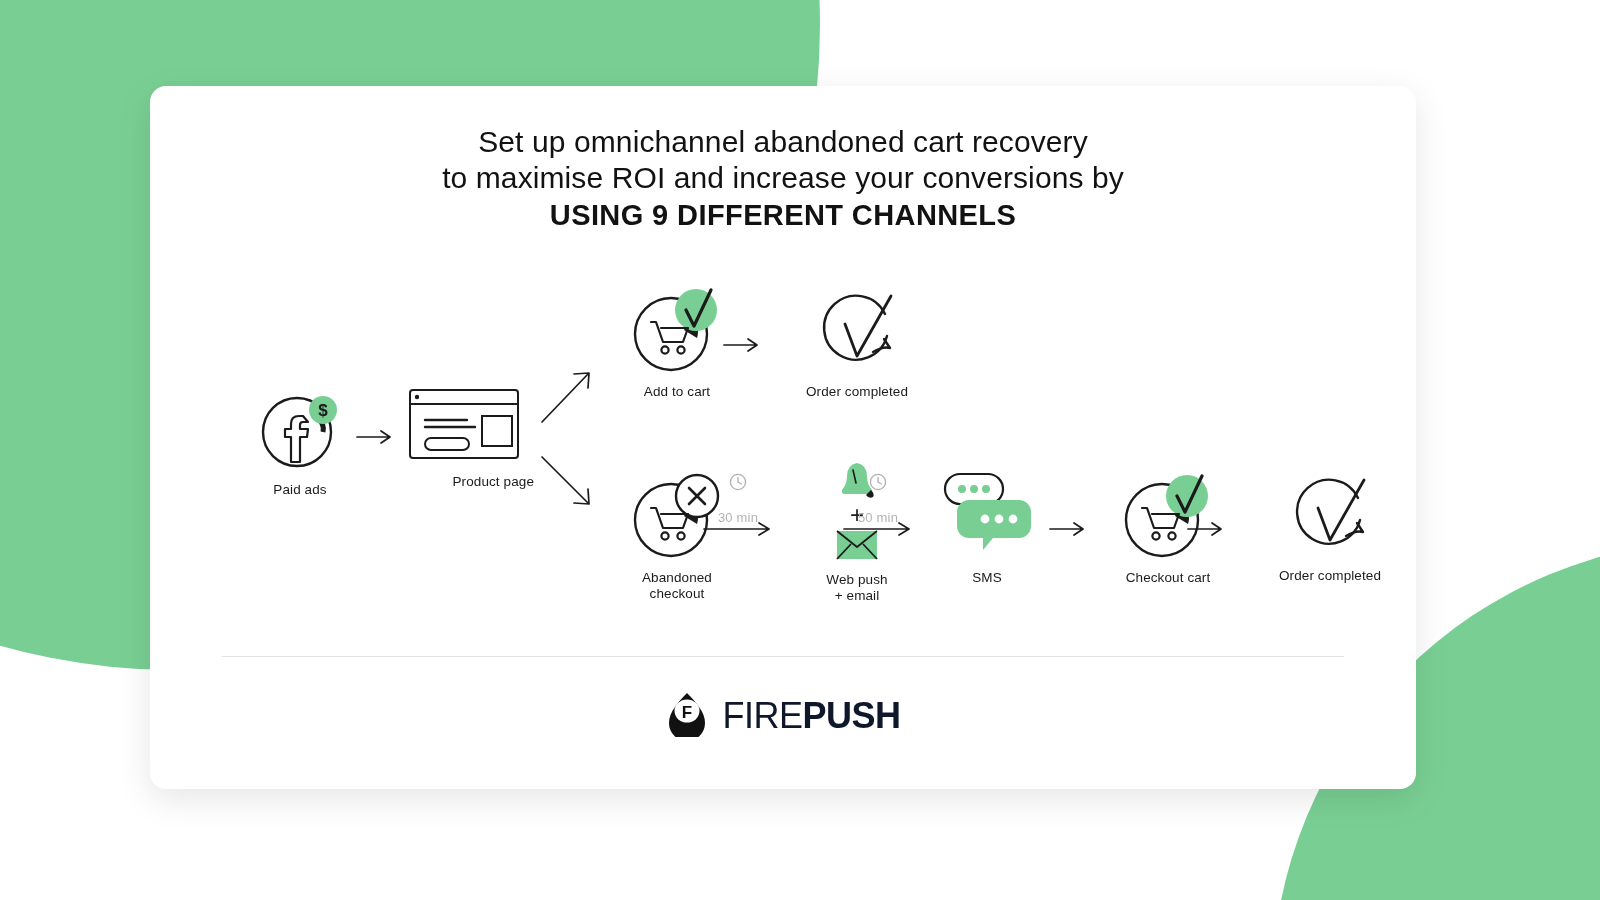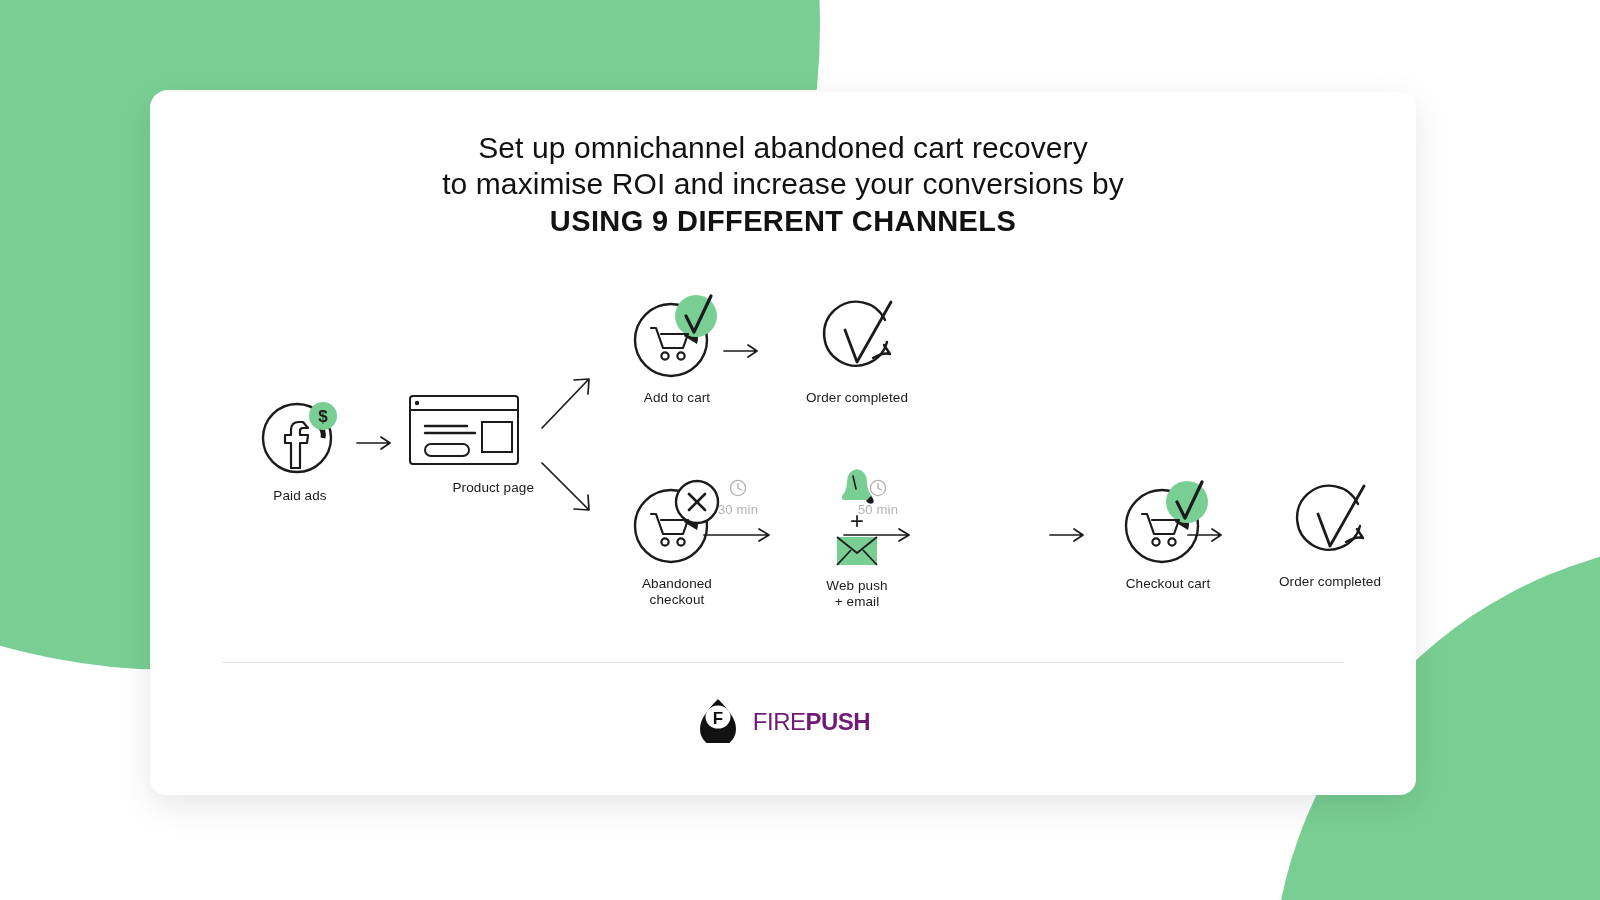--- a/index.html
+++ b/index.html
@@ -47,21 +47,21 @@
     top: 540px;
     width: 900px;
     height: 900px;
     border-radius: 50%;
     background: #79cf93;
   }
   
   .card {
     position: absolute;
     left: 150px;
-    top: 92px;
+    top: 86px;
     width: 1266px;
     height: 703px;
     background: #ffffff;
     border-radius: 16px;
     box-shadow: 0 10px 34px rgba(0,0,0,0.10);
   }
   
   .headline {
     position: absolute;
     left: 0;
@@ -108,21 +108,21 @@
     letter-spacing: 0.1px;
   }
   .timer {
     position: absolute;
     text-align: center;
     color: #b3b3b3;
   }
   .timer .t-label {
     font-size: 13px;
     line-height: 15px;
-    margin-top: 0;
+    margin-top: 14px;
     letter-spacing: 0.2px;
   }
   .arrow-svg { display: block; }
   .plus-sign {
     font-size: 24px;
     line-height: 22px;
     color: #1b1b1b;
     font-weight: 400;
     text-align: center;
   }
@@ -139,23 +139,23 @@
     position: absolute;
     left: 0;
     top: 605px;
     width: 1266px;
     display: flex;
     align-items: center;
     justify-content: center;
     gap: 13px;
   }
   .logo-word {
-    font-size: 24px;
+    font-size: 36px;
     letter-spacing: -0.5px;
-    color: #701a75;
+    color: #0f172a;
     line-height: 36px;
   }
   .logo-word .fire { font-weight: 400; }
   .logo-word .push { font-weight: 800; }
 </style>
 </head>
 <body>
 
 <div id="stage">
 
@@ -308,20 +308,37 @@
           </svg>
         </div>
         <div class="t-label">50 min</div>
       </div>
       <div style="position:absolute;left:692px;top:434px;">
         <svg class="arrow-svg" width="76" height="18" viewBox="0 0 76 18">
           <path d="M2 9 H66 M57 3 L67 9 L57 15" fill="none" stroke="#1b1b1b" stroke-width="1.7" stroke-linecap="round" stroke-linejoin="round"></path>
         </svg>
       </div>
 
+      <div class="node" style="left:762px; top:382px; width:150px;">
+        <div class="icon-wrap" style="width:100px;height:92px;">
+          <svg width="100" height="92" viewBox="0 0 100 92">
+            <path d="M38 40 q12 6 10 18 l-20 -4 z" fill="#1b1b1b"></path>
+            <rect x="8" y="6" width="58" height="30" rx="15" fill="#fff" stroke="#1b1b1b" stroke-width="2.2"></rect>
+            <circle cx="25" cy="21" r="4" fill="#79cf93"></circle>
+            <circle cx="37" cy="21" r="4" fill="#79cf93"></circle>
+            <circle cx="49" cy="21" r="4" fill="#79cf93"></circle>
+            <path d="M32 32 h50 a12 12 0 0 1 12 12 v14 a12 12 0 0 1 -12 12 h-26 l-10 12 v-12 h-14
+                     a12 12 0 0 1 -12 -12 v-14 a12 12 0 0 1 12 -12 z" fill="#79cf93"></path>
+            <circle cx="48" cy="51" r="4.4" fill="#fff"></circle>
+            <circle cx="62" cy="51" r="4.4" fill="#fff"></circle>
+            <circle cx="76" cy="51" r="4.4" fill="#fff"></circle>
+          </svg>
+        </div>
+        <div class="caption">SMS</div>
+      </div>
 
       <div style="position:absolute;left:898px;top:434px;">
         <svg class="arrow-svg" width="44" height="18" viewBox="0 0 44 18">
           <path d="M2 9 H34 M26 3 L35 9 L26 15" fill="none" stroke="#1b1b1b" stroke-width="1.7" stroke-linecap="round" stroke-linejoin="round"></path>
         </svg>
       </div>
 
       <div class="node" style="left:938px; top:382px; width:160px;">
         <div class="icon-wrap" style="width:96px;height:92px;">
           <svg width="96" height="92" viewBox="0 0 96 92">

